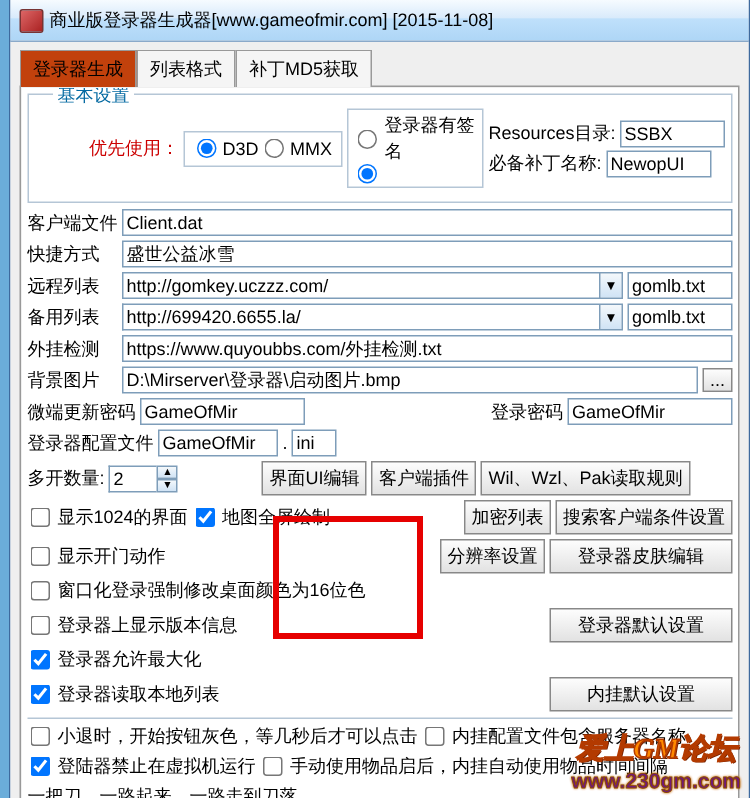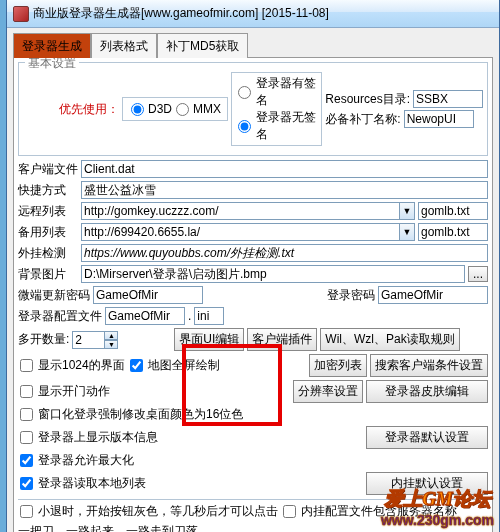--- a/index.html
+++ b/index.html
@@ -62,24 +62,24 @@
     height: 488px;
     overflow-y: scroll;
   }
   .fieldset {
     border: 1px solid #b5c6d6;
     margin: 0 0 4px 0;
     padding: 6px 4px 6px 4px;
     position: relative;
   }
   .legend {
-    position: absolute; top: -8px; left: 6px;
+    position: absolute; top: -8px; left: 16px;
     background: #fff;
     padding: 0 3px;
-    color: #737373;
+    color: #0369a1;
   }
   .row { display: flex; align-items: center; margin: 3px 0; gap: 3px; }
   .lbl { white-space: nowrap; }
   .red { color: #c00; margin-left: 36px; }
   input[type=text] {
     font: inherit;
     border: 1px solid #7e9db9;
     padding: 1px 2px;
     height: 18px;
     background: #fff;
@@ -173,21 +173,20 @@
             <input type="radio" class="radio" name="r1" style="">
             <span>MMX</span>
           </span>
           <span style="border:1px solid #b5c6d6;padding:2px 4px;">
             <div class="row" style="margin:0">
               <input type="radio" class="radio" name="r2" style="">
               <span>登录器有签名</span>
             </div>
             <div class="row" style="margin:0">
               <input type="radio" class="radio" name="r2" checked="" style="">
-              <span>登录器无签名</span>
             </div>
           </span>
           <span style="display:flex;flex-direction:column;gap:2px;">
             <div class="row" style="margin:0">
               <span class="lbl">Resources目录:</span>
               <input type="text" style="width: 70px;" value="SSBX">
             </div>
             <div class="row" style="margin:0">
               <span class="lbl">必备补丁名称:</span>
               <input type="text" style="width: 70px;" value="NewopUI">
@@ -219,21 +218,21 @@
         <span class="lbl" style="width:60px">备用列表</span>
         <div class="combo" style="flex:1">
           <input type="text" value="http://699420.6655.la/" style="">
           <div class="combo-btn">▼</div>
         </div>
         <input type="text" style="width: 70px;" value="gomlb.txt">
       </div>
 
       <div class="row">
         <span class="lbl" style="width:60px">外挂检测</span>
-        <input type="text" style="flex: 1 1 0%; font-style: italic;" value="https://www.quyoubbs.com/外挂检测.txt">
+        <input type="text" style="flex: 1 1 0%;" value="https://www.quyoubbs.com/外挂检测.txt">
       </div>
 
       <div class="row">
         <span class="lbl" style="width:60px">背景图片</span>
         <input type="text" style="flex: 1 1 0%;" value="D:\Mirserver\登录器\启动图片.bmp">
         <button class="btn dots-btn">...</button>
       </div>
 
 
       <div class="row">
@@ -309,20 +308,26 @@
 
       <div style="border-top:1px solid #b5c6d6;margin:4px 0 2px 0;"></div>
 
       <div class="row">
         <input type="checkbox" style="">
         <span>小退时，开始按钮灰色，等几秒后才可以点击</span>
         <input type="checkbox" style="">
         <span>内挂配置文件包含服务器名称</span>
       </div>
 
+      <div class="row">
+        <input type="checkbox" checked="" style="">
+        <span>登陆器禁止在虚拟机运行</span>
+        <input type="checkbox" style="">
+        <span>手动使用物品启后，内挂自动使用物品时间间隔</span>
+      </div>
 
       <div class="row">
         <span>一把刀，一路起来，一路走到刀落。</span>
       </div>
 
     </div>
   </div>
 </div>
 
 <div class="redbox" id="redbox" style="left: 182px; top: 344px; width: 100px; height: 82px;"></div>

